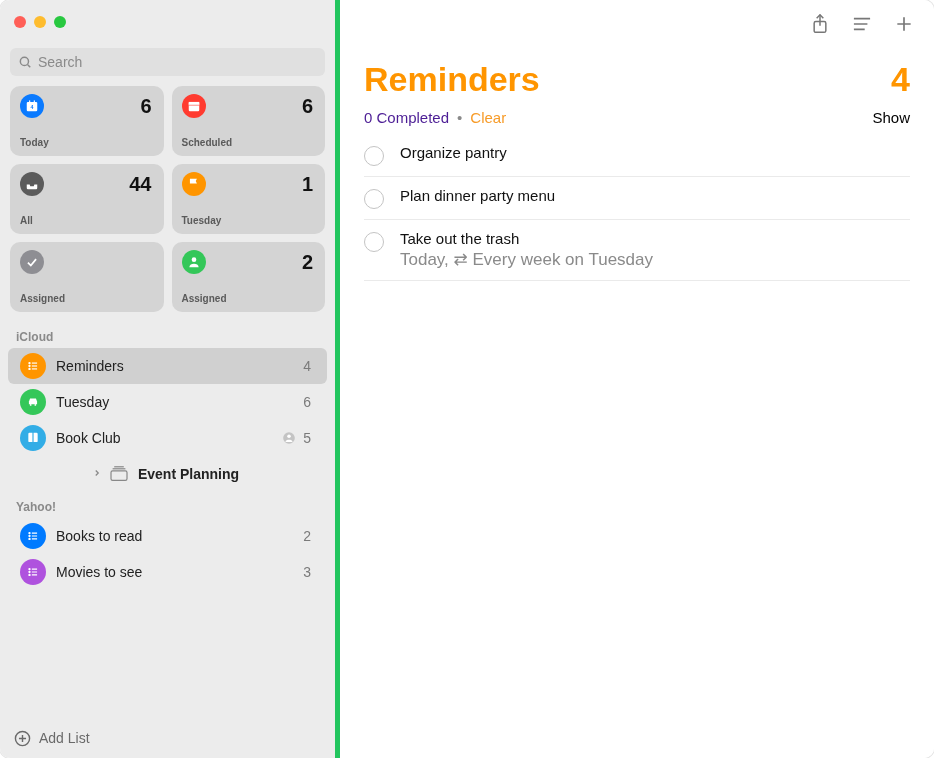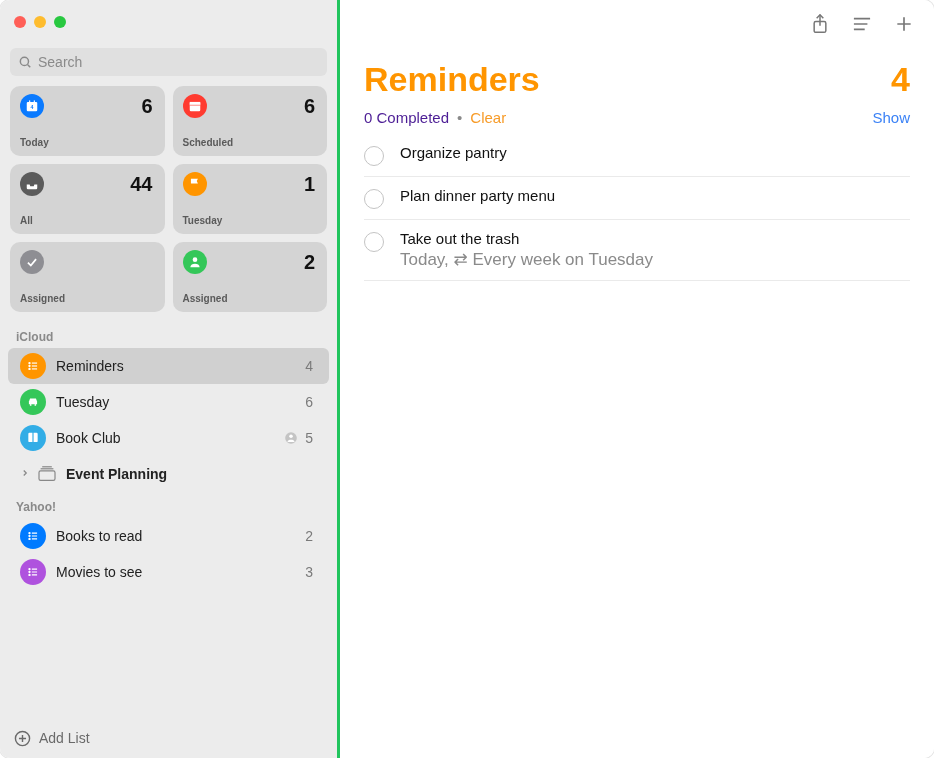--- a/index.html
+++ b/index.html
@@ -16,21 +16,21 @@
   display: flex;
   border-radius: 10px;
   overflow: hidden;
   box-shadow: 0 0 0 1px rgba(0,0,0,0.1);
 }
 .sidebar {
   width: 340px;
   background: #ececec;
   display: flex;
   flex-direction: column;
-  border-right: 3px solid #22c55e;
+  border-right: 5px solid #22c55e;
 }
 .titlebar {
   height: 44px;
   display: flex;
   align-items: center;
   padding: 0 14px;
   gap: 8px;
 }
 .traffic-light {
   width: 12px; height: 12px; border-radius: 50%;
@@ -135,20 +135,21 @@
   margin-right: 6px;
   display:flex; align-items:center; justify-content:center;
 }
 .group-row {
   display: flex;
   align-items: center;
   height: 36px;
   padding: 0 16px 0 12px;
   margin: 0 8px;
   cursor: pointer;
+  justify-content: center;
 }
 .group-chevron {
   color: #888;
   margin-right: 6px;
   font-size: 12px;
 }
 .group-icon {
   width: 22px; height: 18px;
   margin-right: 8px;
   display:flex;align-items:center;justify-content:center;
@@ -214,21 +215,21 @@
   font-size: 15px;
 }
 .sub-left {
   display: flex;
   gap: 8px;
   align-items: center;
 }
 .completed-lbl { color: #4c1d95; }
 .dot-sep { color: #8a8a8a; }
 .clear-btn { color: #f79b28; cursor: pointer; }
-.show-btn { color: #3b82f6; cursor: pointer; font-weight: 500;}
+.show-btn { color: #000000; cursor: pointer; font-weight: 500;}
 
 .tasks {
   padding: 0 24px;
 }
 .task-row {
   display: flex;
   align-items: flex-start;
   padding: 10px 0;
   border-bottom: 1px solid #eaeaea;
 }

